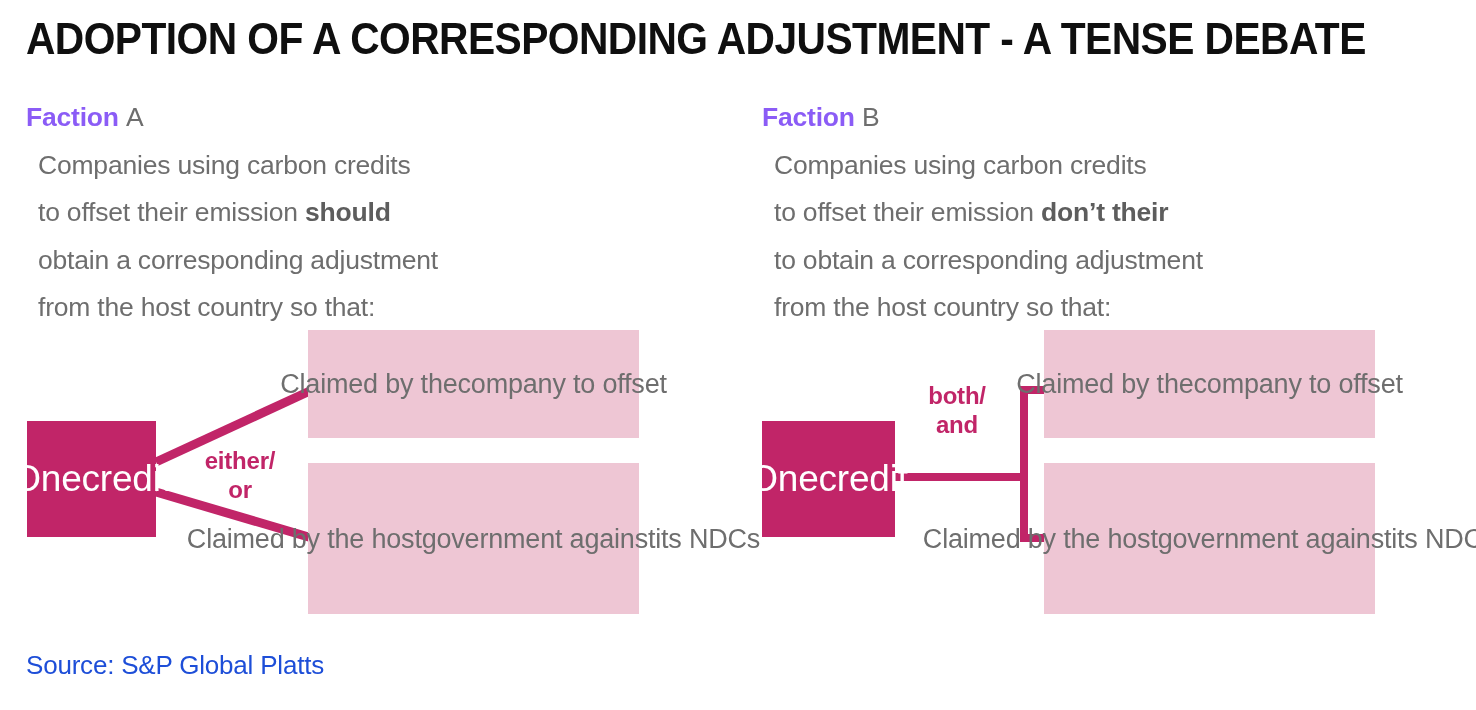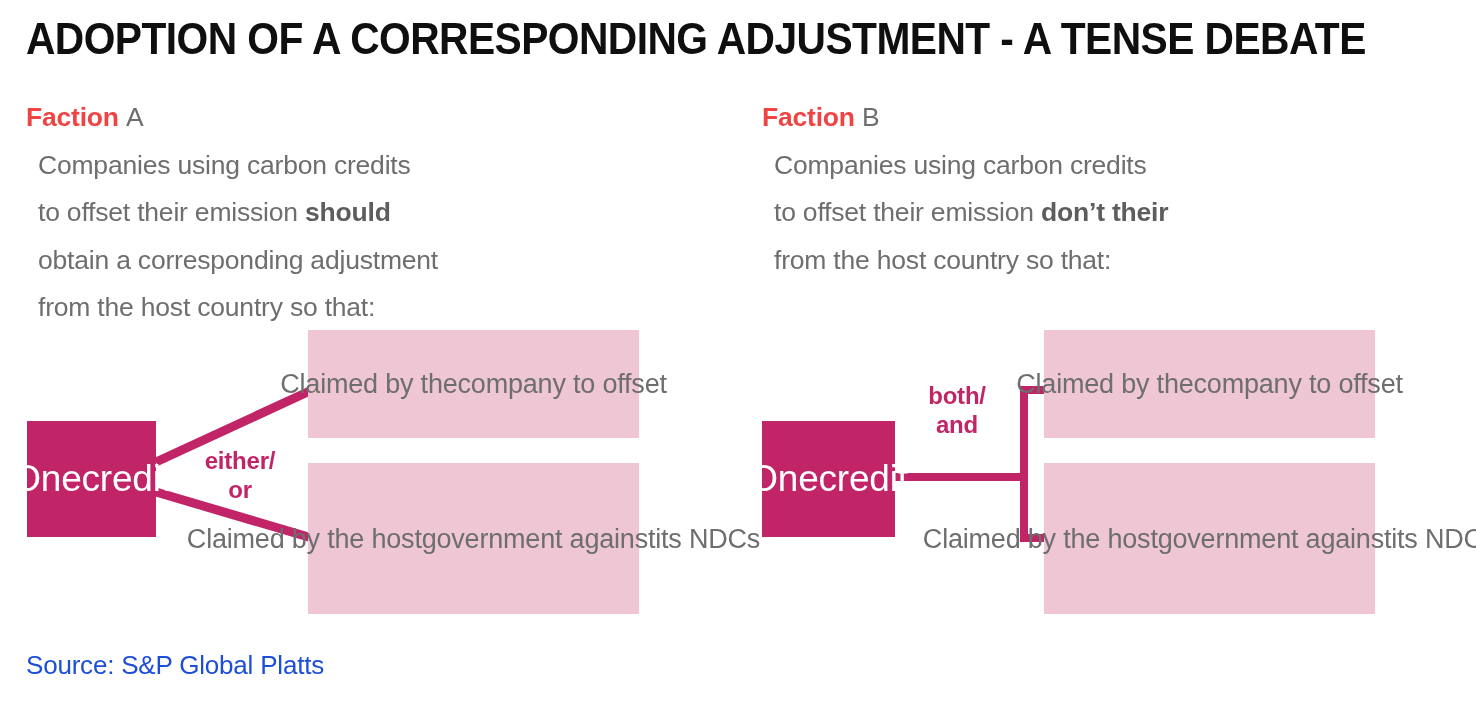--- a/index.html
+++ b/index.html
@@ -52,21 +52,21 @@
   .intro.col-a { left: 26px; width: 700px; }
   .intro.col-b { left: 762px; width: 700px; }
 
   .intro .faction-line {
     color: #6e6e6e;
     margin: 0;
     padding: 0;
   }
   .intro .faction-word {
     font-weight: bold;
-    color: #ef4444;
+    color: #8b5cf6;
   }
   .intro .faction-letter {
     font-weight: normal;
     color: #6e6e6e;
   }
   .intro .body-line {
     margin: 12px;
     padding: 0;
     white-space: nowrap;
   }
@@ -209,20 +209,23 @@
     <div class="faction-line">
       <span class="faction-word">Faction</span><span>&nbsp;</span><span class="faction-letter">B</span>
     </div>
     <div class="body-line">
       <span>Companies using carbon credits</span>
     </div>
     <div class="body-line">
       <span>to offset their emission </span><span class="em">don’t their</span>
     </div>
     <div class="body-line">
+      <span>to obtain a corresponding adjustment</span>
+    </div>
+    <div class="body-line">
       <span>from the host country so that:</span>
     </div>
   </div>
 
   <svg class="diagram" width="1476" height="710" viewBox="0 0 1476 710" xmlns="http://www.w3.org/2000/svg">
 
     <line x1="895" y1="477" x2="1027" y2="477" stroke="#c12568" stroke-width="8"></line>
 
     <line x1="1024" y1="386" x2="1024" y2="542" stroke="#c12568" stroke-width="8"></line>
 

